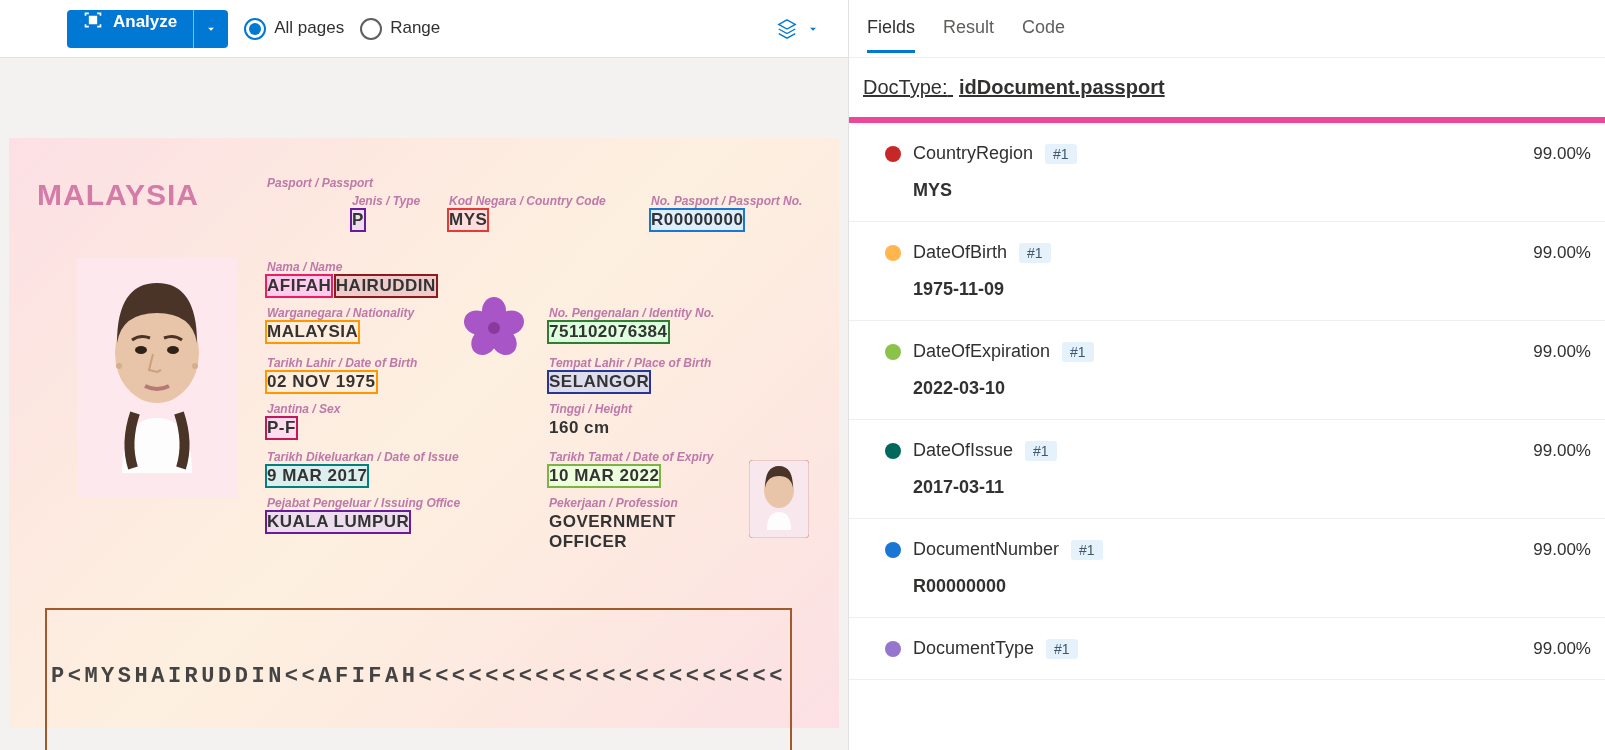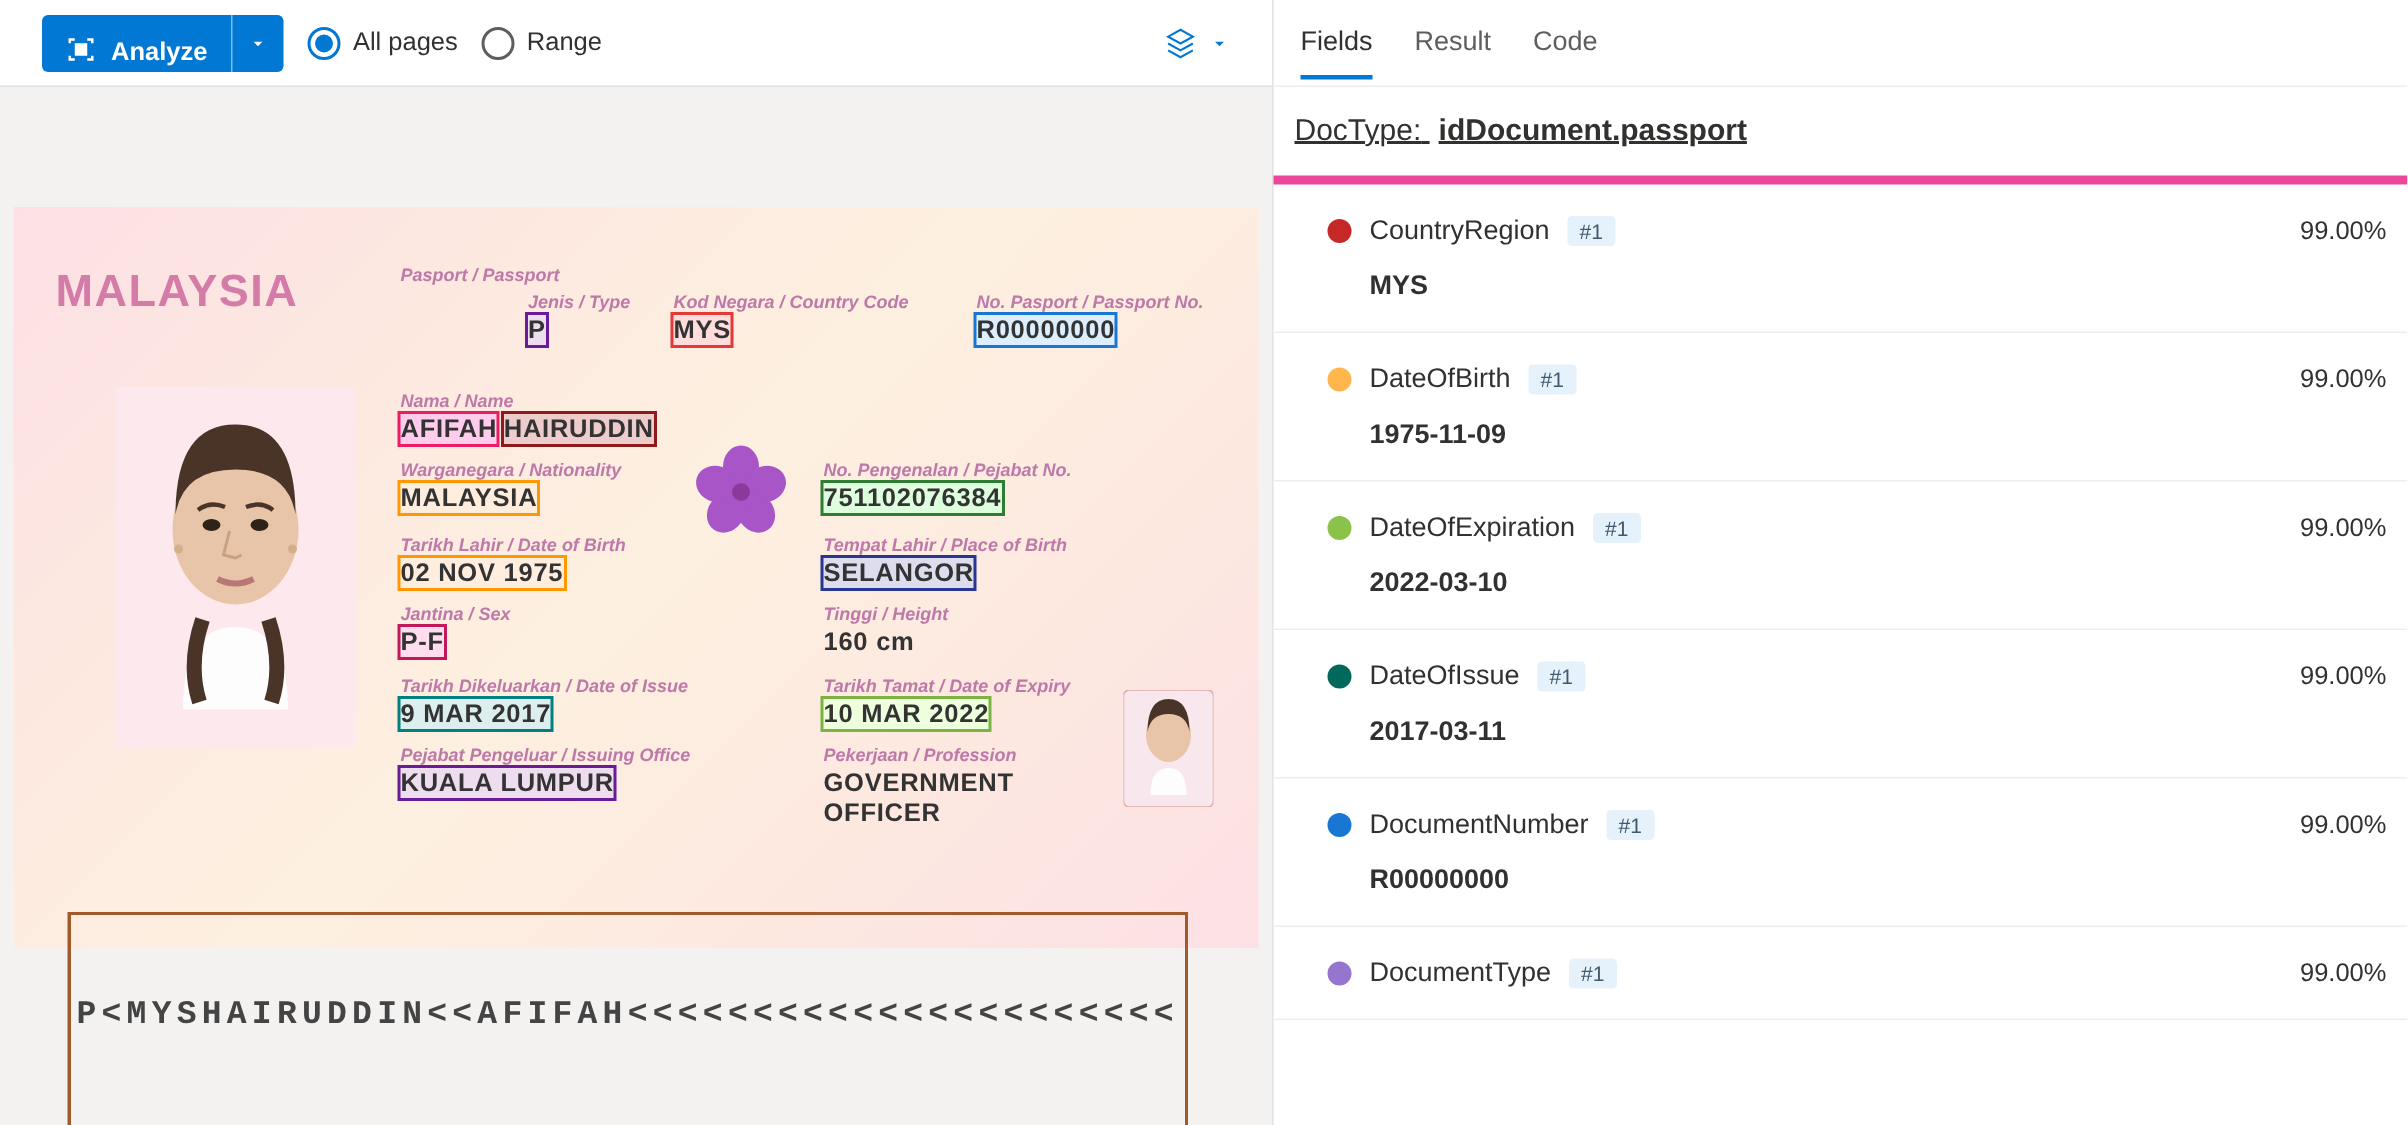--- a/index.html
+++ b/index.html
@@ -1,30 +1,30 @@
 <!DOCTYPE html>
 <html><head>
   <meta charset="utf-8">
   <style>
     * { box-sizing: border-box; margin: 0; padding: 0; }
     body { font-family: 'Segoe UI', Arial, sans-serif; background: #fff; color: #323130; width: 1605px; height: 750px; overflow: hidden; display: flex; }
     .left-panel { width: 849px; display: flex; flex-direction: column; border-right: 1px solid #e1e1e1; }
     .toolbar { display: flex; align-items: center; padding: 10px 28px; gap: 16px; border-bottom: 1px solid #e1e1e1; height: 58px; }
-    .analyze-btn { display: flex; align-items: flex-end; background: #0078d4; color: #fff; border-radius: 4px; height: 38px; }
+    .analyze-btn { display: flex; align-items: flex-start; background: #0078d4; color: #fff; border-radius: 4px; height: 38px; margin-left: 39px; }
     .analyze-main { display: flex; align-items: center; padding: 0 16px; gap: 10px; }
     .analyze-text { font-size: 17px; font-weight: 600; }
     .analyze-split { border-left: 1px solid rgba(255,255,255,.5); padding: 0 10px; height: 100%; display: flex; align-items: center; }
     .radio-opt { display: flex; align-items: flex-start; gap: 8px; cursor: pointer; font-size: 17px; }
     .radio-outer { width: 22px; height: 22px; border-radius: 50%; border: 2px solid #605e5c; display: flex; align-items: center; justify-content: center; }
     .radio-outer.sel { border-color: #0078d4; }
     .radio-inner { width: 12px; height: 12px; border-radius: 50%; background: #0078d4; }
     .spacer { flex: 1; }
     .layers { display: flex; align-items: center; gap: 8px; color: #0078d4; }
     .doc-area { flex: 1; background: #f3f2f1; padding: 80px 0 0 0; display: flex; justify-content: center; }
-    .passport { width: 830px; height: 494px; background: linear-gradient(135deg,#fce0e5 0%, #fde8e0 25%, #fdf0e0 50%, #fde8e0 75%, #fce0e5 100%); position: relative; font-family: Arial, sans-serif; }
+    .passport { width: 830px; height: 590px; background: linear-gradient(135deg,#fce0e5 0%, #fde8e0 25%, #fdf0e0 50%, #fde8e0 75%, #fce0e5 100%); position: relative; font-family: Arial, sans-serif; }
     .pass-title { position: absolute; top: 40px; left: 28px; font-size: 30px; font-weight: bold; color: #d47ba8; letter-spacing: 1px; }
     .photo { position: absolute; top: 120px; left: 68px; width: 160px; height: 240px; }
     .plabel { font-size: 12px; color: #bd79a8; font-style: italic; font-weight: 600; margin-bottom: 2px; }
     .pval { font-size: 17px; color: #333; font-weight: bold; letter-spacing: .5px; display: inline-block; }
     .field { position: absolute; }
     .hl-red    { box-shadow: 0 0 0 2px #e53935; background: #fdd; }
     .hl-pink   { box-shadow: 0 0 0 2px #e91e63; background: #fce; }
     .hl-darkred{ box-shadow: 0 0 0 2px #8d1b1b; background: #ecc; }
     .hl-blue   { box-shadow: 0 0 0 2px #1976d2; background: #def; }
     .hl-orange { box-shadow: 0 0 0 2px #ff9800; background: #fed; }
@@ -121,21 +121,21 @@
 
       <div class="field" style="top:38px;left:258px">
           <div class="plabel">Pasport / Passport</div>
         </div>
       <div class="field" style="top:56px;left:343px"><div class="plabel">Jenis / Type</div><span class="pval hl-purple">P</span></div>
       <div class="field" style="top:56px;left:440px"><div class="plabel">Kod Negara / Country Code</div><span class="pval hl-red">MYS</span></div>
       <div class="field" style="top:56px;left:642px"><div class="plabel">No. Pasport / Passport No.</div><span class="pval hl-blue">R00000000</span></div>
 
       <div class="field" style="top:122px;left:258px"><div class="plabel">Nama / Name</div><span class="pval hl-pink">AFIFAH</span> <span class="pval hl-darkred">HAIRUDDIN</span></div>
       <div class="field" style="top:168px;left:258px"><div class="plabel">Warganegara / Nationality</div><span class="pval hl-orange">MALAYSIA</span></div>
-      <div class="field" style="top:168px;left:540px"><div class="plabel">No. Pengenalan / Pejabat No.</div><span class="pval hl-green">751102076384</span></div>
+      <div class="field" style="top:168px;left:540px"><div class="plabel">No. Pengenalan / Identity No.</div><span class="pval hl-green">751102076384</span></div>
 
       <svg style="position:absolute;top:155px;left:450px" width="70" height="70" viewBox="0 0 70 70">
         <g fill="#a855c7">
           <ellipse cx="35" cy="18" rx="12" ry="14" transform="rotate(0 35 35)"></ellipse>
           <ellipse cx="35" cy="18" rx="12" ry="14" transform="rotate(72 35 35)"></ellipse>
           <ellipse cx="35" cy="18" rx="12" ry="14" transform="rotate(144 35 35)"></ellipse>
           <ellipse cx="35" cy="18" rx="12" ry="14" transform="rotate(216 35 35)"></ellipse>
           <ellipse cx="35" cy="18" rx="12" ry="14" transform="rotate(288 35 35)"></ellipse>
           <circle cx="35" cy="35" r="6" fill="#8b3a9c"></circle>
         </g>

